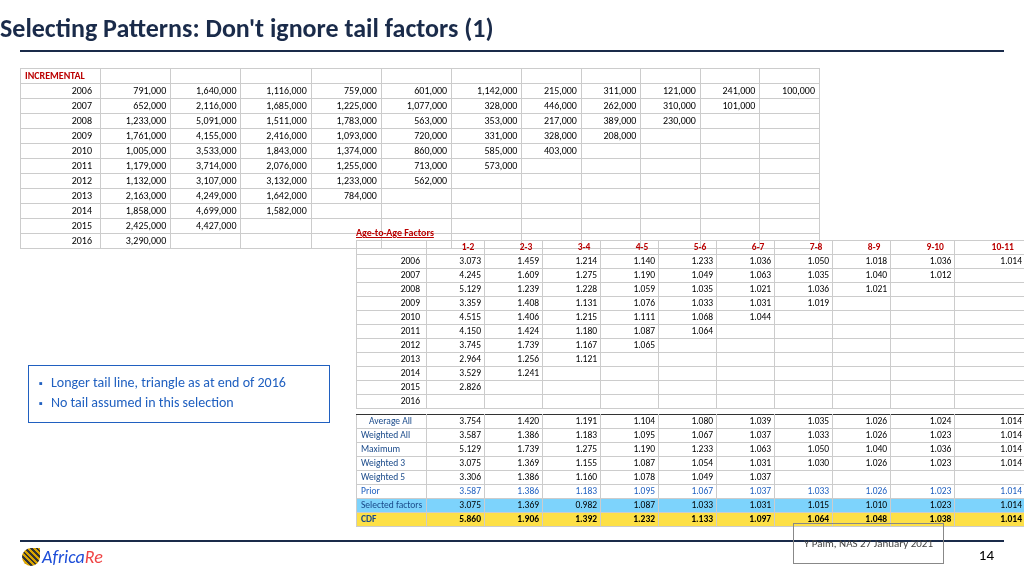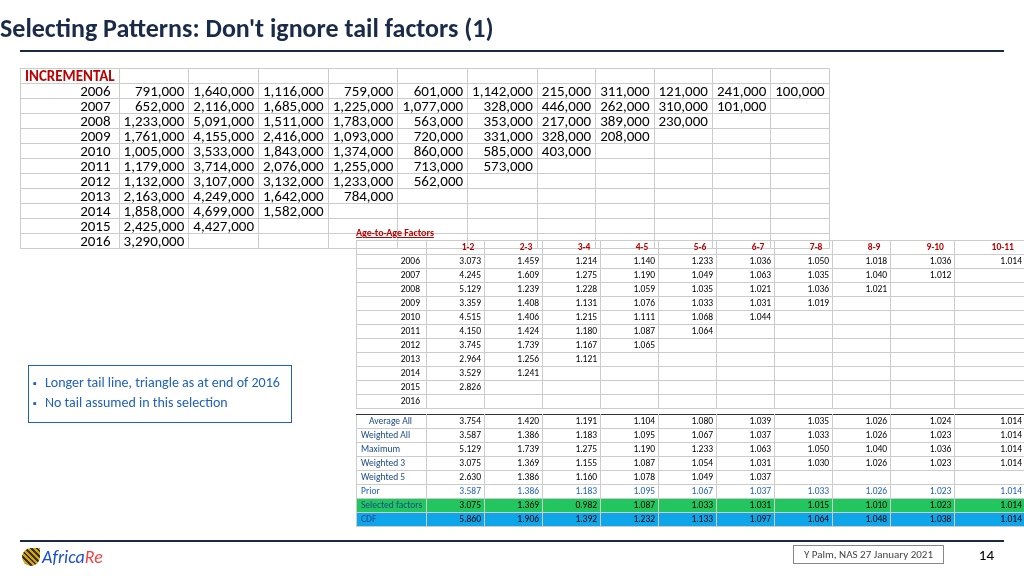--- a/index.html
+++ b/index.html
@@ -1,46 +1,46 @@
 <!DOCTYPE html>
 <html><head>
 <meta charset="utf-8">
 <style>
 * { margin:0; padding:0; box-sizing:border-box; }
 body { font-family:Calibri,Arial,sans-serif; width:1024px; height:576px; background:#fff; position:relative; overflow:hidden; }
 .title { text-align:left; font-size:26px; font-weight:700; color:#1a2b4a; padding:12px 0 6px; }
 .hr { border-top:2px solid #1a2b4a; margin:0 20px; }
 .main { position:absolute; top:68px; left:20px; right:20px; }
-table { border-collapse:collapse; font-size:15px; }
+table { border-collapse:collapse; font-size:10px; }
 table.inc { width:800px; }
 table.inc th, table.inc td { border:1px solid #ccc; padding:1px 4px; text-align:right; height:14px; line-height:12px; }
 table.inc th { color:#b00; font-weight:700; text-align:center; }
 table.inc th.hdr-l { text-align:left; }
 table.inc td.yr { text-align:right; padding-right:8px; }
 .ata-wrap { position:absolute; top:158px; left:336px; width:670px; }
 .ata-title { color:#b00; font-weight:700; font-size:10px; text-decoration:underline; padding-bottom:1px; }
 table.ata { width:100%; font-size:9.5px; }
 table.ata th, table.ata td { border:1px solid #ccc; padding:1px 3px; text-align:right; height:13px; line-height:11px; }
 table.ata th { color:#b00; font-weight:700; text-align:center;padding-left:28px; }
 table.ata td.lbl { text-align:left; color:#1a4a8a; padding-left:4px; }
 table.ata tr.sec td { border-top:1.5px solid #333;padding-left:12px; }
 table.ata tr.prior td { color:#2060c0; }
-table.ata tr.sel td { background:#22c55e; }
-table.ata tr.cdf td { background:#0ea5e9; font-weight:400; }
+table.ata tr.sel td { background:#7dd3fc; }
+table.ata tr.cdf td { background:#fde047; font-weight:700; }
 table.ata tr.top-b td { border-top:1.5px solid #333; }
-.callout { position:absolute; top:365px; left:28px; width:264px; border:1.5px solid #2060c0; padding:8px 4px; font-size:14px; color:#2060c0; }
+.callout { position:absolute; top:365px; left:28px; width:302px; border:1.5px solid #2060c0; padding:8px 10px; font-size:14px; color:#2060c0; }
 .callout ul { list-style:none; }
 .callout li { display:flex; align-items:flex-start; margin-bottom:3px; }
 .callout li::before { content:"▪"; color:#2060c0; margin-right:8px; font-size:11px; margin-top:3px; }
 .footer { position:absolute; bottom:6px; left:0; right:0; height:30px; }
 .logo { position:absolute; left:22px; bottom:2px; font-size:18px; font-style:italic; }
 .logo .af { color:#1d4ed8; }
 .logo .re { color:#ef4444; }
 .lg-ic { display:inline-block; width:18px; height:18px; border-radius:50% 0 50% 50%; background:repeating-linear-gradient(45deg,#d9a400 0 2px,#333 2px 4px); vertical-align:-3px; margin-right:2px; }
-.credit { position:absolute; right:80px; bottom:6px; border:1px solid #888; padding:2px 10px; font-size:11px; color:#444;margin-top:32px; }
+.credit { position:absolute; right:80px; bottom:6px; border:1px solid #888; padding:13px 10px; font-size:11px; color:#444;margin-top:32px; }
 .pnum { position:absolute; right:30px; bottom:6px; font-size:15px; }
 .hr2 { position:absolute; bottom:34px; left:20px; right:20px; border-top:2px solid #1a2b4a; }
 </style>
 </head>
 <body>
 
 <div class="title">Selecting Patterns: Don't ignore tail factors (1)</div>
 <div class="hr"></div>
 
 <div class="main">
@@ -426,21 +426,21 @@
             <td>1.087</td>
             <td>1.054</td>
             <td>1.031</td>
             <td>1.030</td>
             <td>1.026</td>
             <td>1.023</td>
             <td>1.014</td>
           </tr>
           <tr class="">
             <td class="lbl">Weighted 5</td>
-            <td>2.630</td>
+            <td>3.306</td>
             <td>1.386</td>
             <td>1.160</td>
             <td>1.078</td>
             <td>1.049</td>
             <td>1.037</td>
             <td></td>
             <td></td>
             <td></td>
             <td></td>
           </tr>

